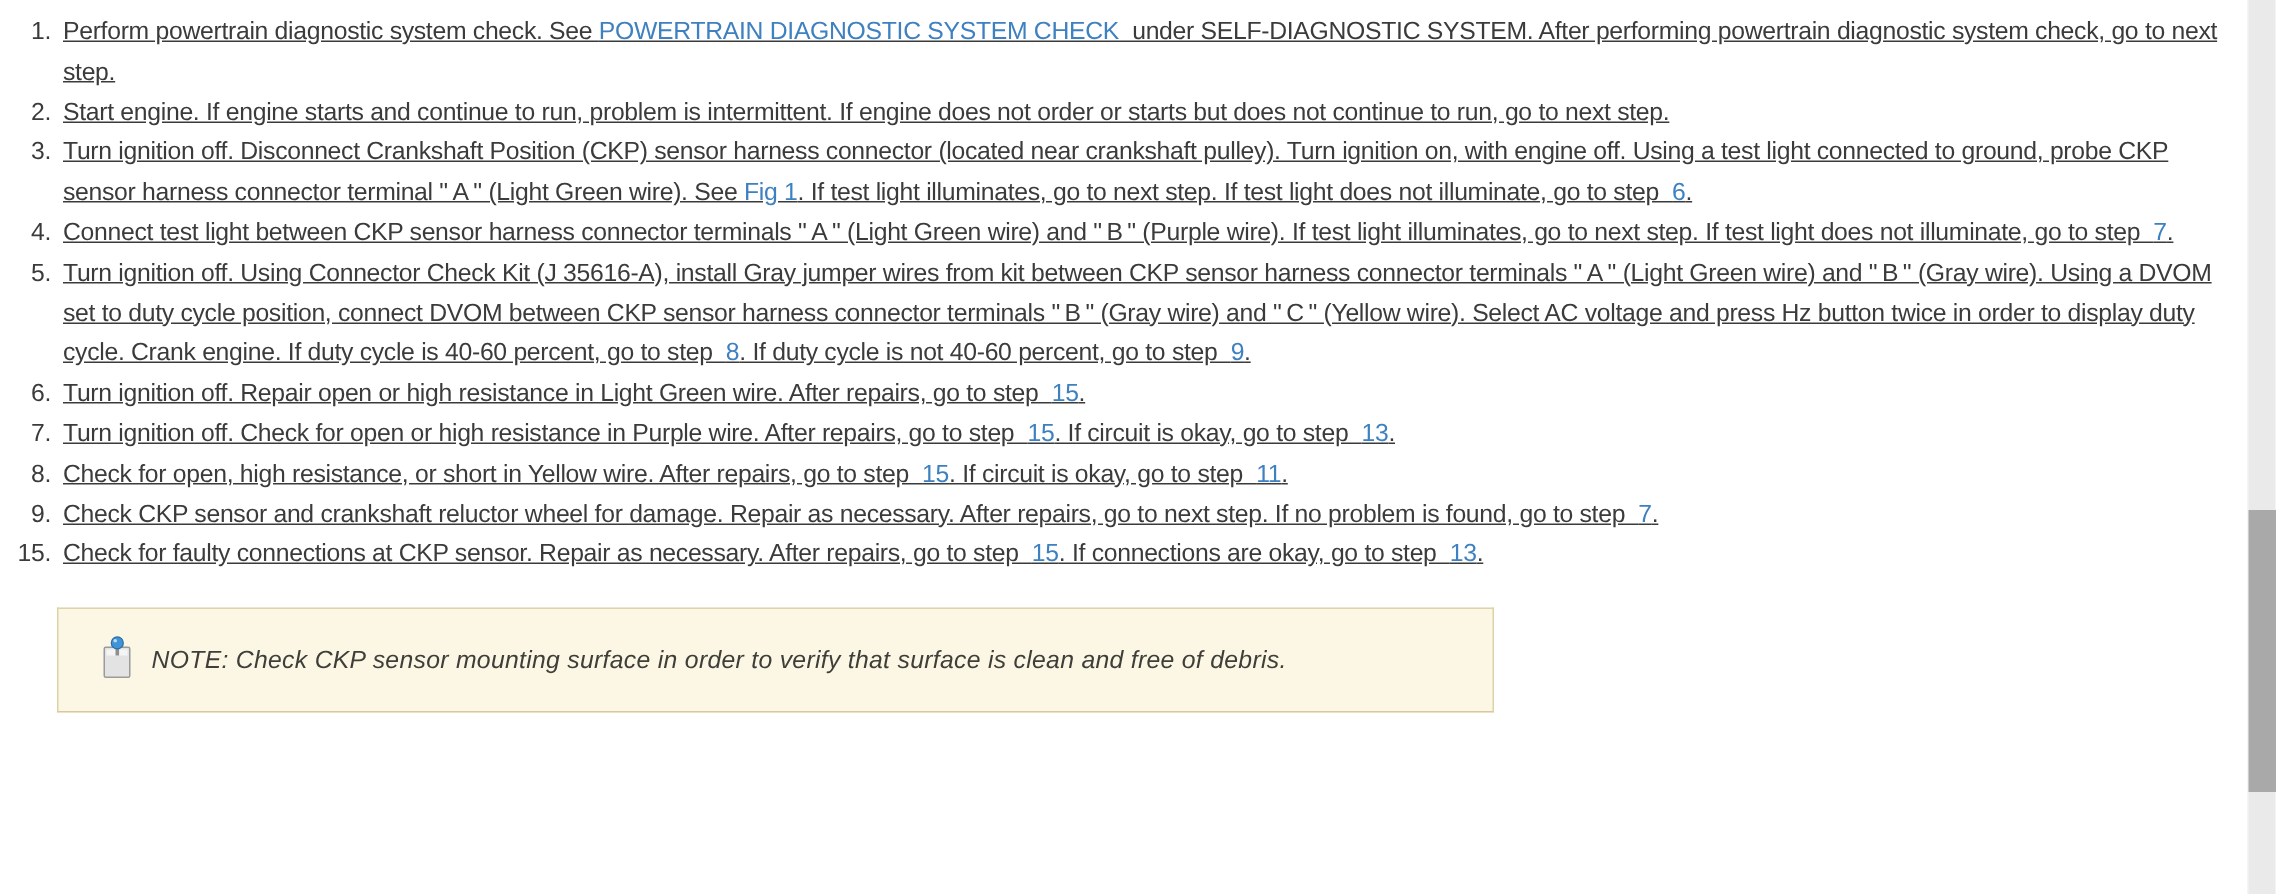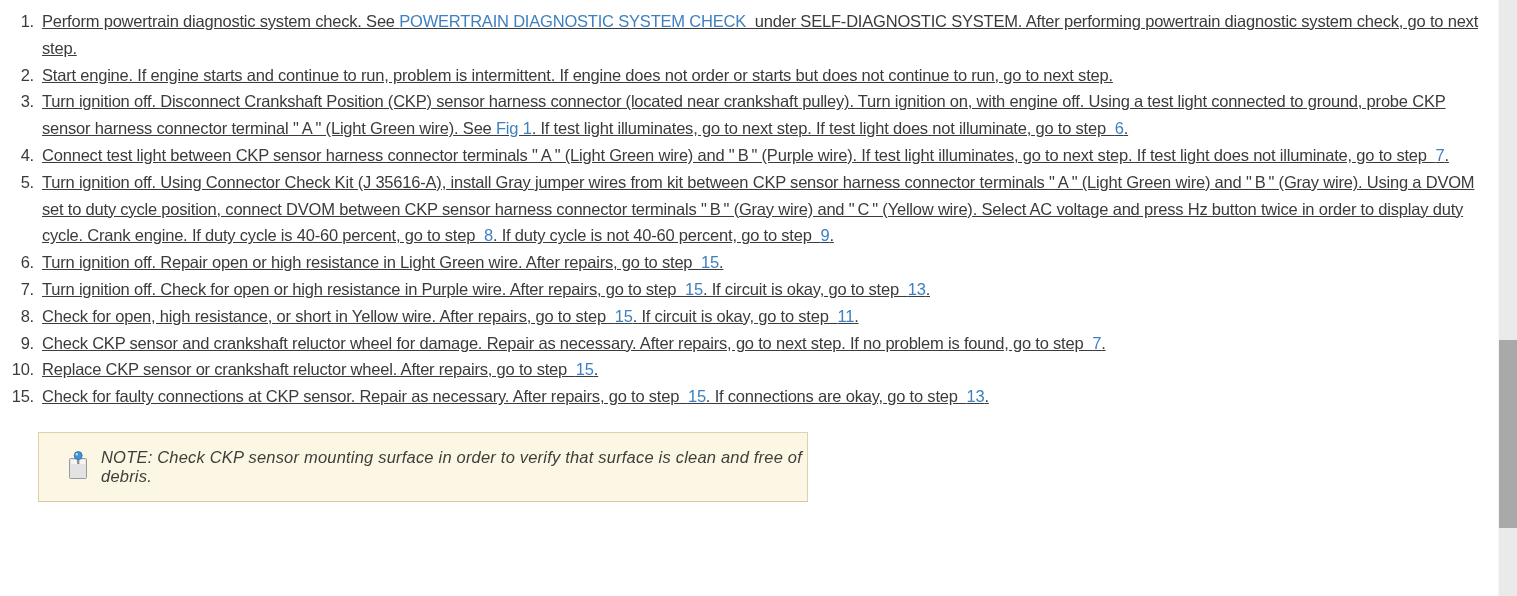--- a/index.html
+++ b/index.html
@@ -41,21 +41,21 @@
     text-decoration:underline;
   }
   a.link{
     color:var(--link);
     text-decoration:none;
     cursor:pointer;
   }
   .note-box{
     margin-left:34px;
     margin-top:22px;
-    width:770px;
+    width:958px;
     height:70px;
     background:var(--note-bg);
     border:1px solid var(--note-border);
     border-bottom-color:#d6c99a;
     display:flex;
     align-items:center;
     padding-left:28px;
   }
   .note-icon{
     flex:0 0 auto;
@@ -121,24 +121,20 @@
       </div>
       <div class="step">
         <span class="step-num">8.</span>
         <span class="step-body">Check for open, high resistance, or short in Yellow wire. After repairs, go to step &nbsp;<a class="link" href="#">15</a>. If circuit is okay, go to step &nbsp;<a class="link" href="#">11</a>.</span>
       </div>
       <div class="step">
         <span class="step-num">9.</span>
         <span class="step-body">Check CKP sensor and crankshaft reluctor wheel for damage. Repair as necessary. After repairs, go to next step. If no problem is found, go to step &nbsp;<a class="link" href="#">7</a>.</span>
       </div>
       <div class="step">
-        <span class="step-num">10.</span>
-        <span class="step-body">Replace CKP sensor or crankshaft reluctor wheel. After repairs, go to step &nbsp;<a class="link" href="#">15</a>.</span>
-      </div>
-      <div class="step">
         <span class="step-num">15.</span>
         <span class="step-body">Check for faulty connections at CKP sensor. Repair as necessary. After repairs, go to step &nbsp;<a class="link" href="#">15</a>. If connections are okay, go to step &nbsp;<a class="link" href="#">13</a>.</span>
       </div>
     </div>
 
   <div class="note-box">
     <span class="note-icon">
       <svg width="22" height="30" viewBox="0 0 22 30">
         <rect x="2.5" y="7.5" width="17" height="20" rx="1" fill="#e3e3e3" stroke="#9b9b9b" stroke-width="1"></rect>
         <rect x="4" y="9" width="14" height="4" fill="#f5f5f5"></rect>

